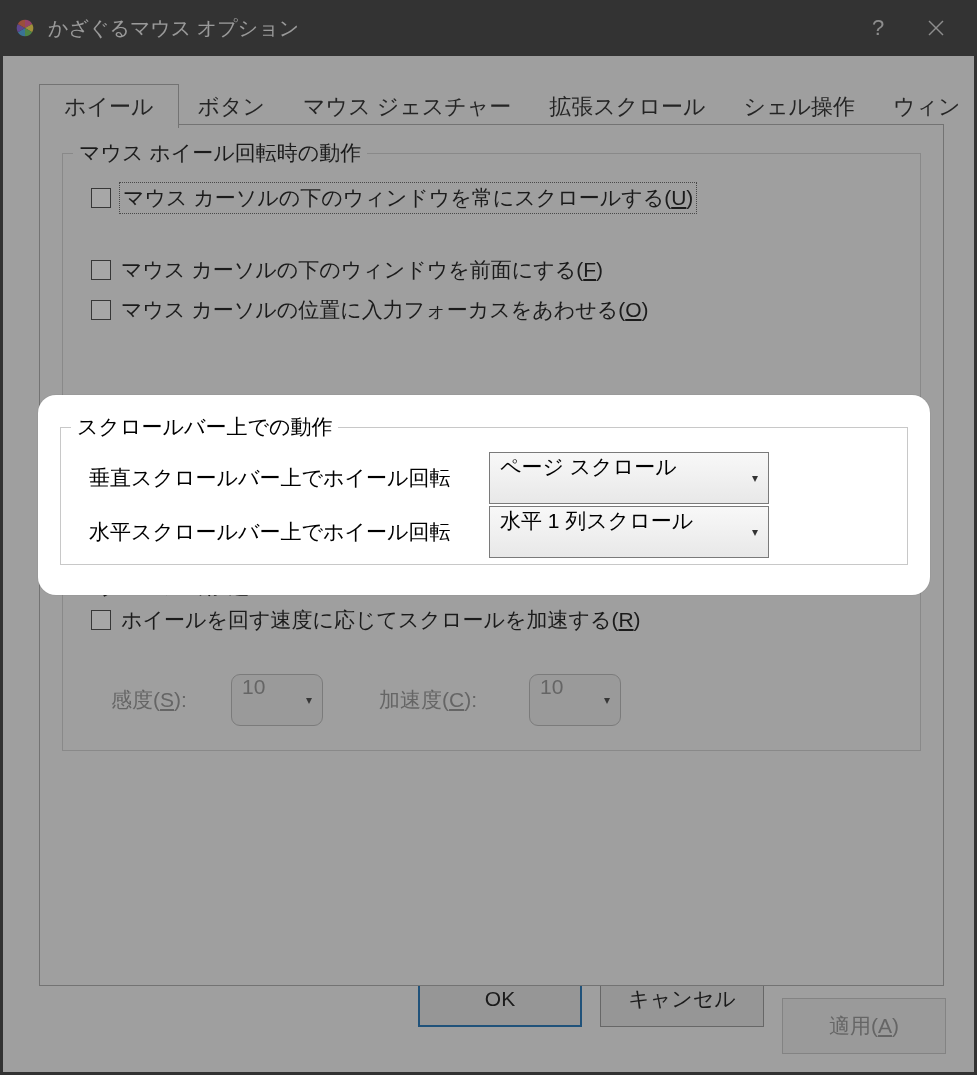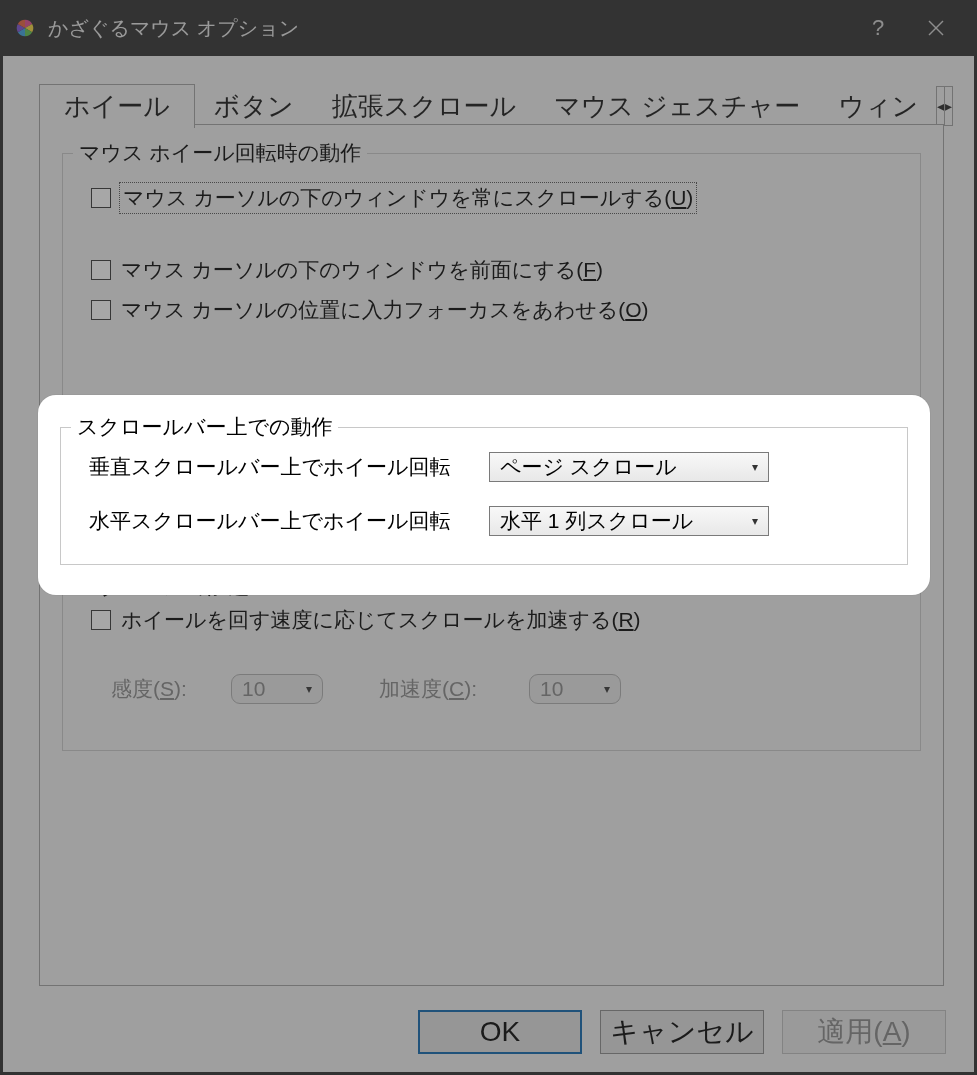--- a/index.html
+++ b/index.html
@@ -75,21 +75,21 @@
       top: 28px;
       left: 36px;
       right: 30px;
       height: 42px;
       display: flex;
       align-items: flex-end;
     }
     .tab {
       height: 40px;
       padding: 0 18px;
-      font-size: 26px;
+      font-size: 22px;
       color: #111;
       display: flex;
       align-items: center;
       border: 1px solid transparent;
       border-bottom: none;
       position: relative;
       background: transparent;
       white-space: nowrap;
     }
     .tab.active {
@@ -174,25 +174,25 @@
       position: absolute;
       left: 28px;
       right: 28px;
       display: flex;
       align-items: center;
       font-size: 21px;
       color: #000;
     }
     .form-row .lbl { flex: 0 0 auto; width: 400px; }
     .select {
-      height: 30px;
+      height: 52px;
       border: 1px solid #7a7a7a;
       background: linear-gradient(#f4f4f4, #e2e2e2);
       display: flex;
-      align-items: center;
+      align-items: flex-start;
       padding: 0 10px;
       font-size: 21px;
       color: #000;
       position: relative;
       min-width: 280px;
     }
     .select .chev {
       position: absolute;
       right: 10px;
       top: 50%;
@@ -211,37 +211,38 @@
     
     .dlg-buttons {
       position: absolute;
       right: 28px;
       bottom: 18px;
       display: flex;
       gap: 18px;
     }
     .btn {
       min-width: 164px;
-      height: 44px;
+      height: 56px;
       border: 1px solid #8a8a8a;
       background: #e1e1e1;
-      font-size: 28px;
+      font-size: 21px;
       color: #000;
       display: flex;
       align-items: center;
       justify-content: center;
     }
     .btn.primary {
       border: 2px solid #0a64ad;
       background: #e1e1e1;
     }
     .btn.disabled {
       color: #888;
       border-color: #bdbdbd;
       background: #e8e8e8;
+      margin-top: 27px;
     }
 
     
     .highlight-zone {
       position: absolute;
       background: #fff;
       border-radius: 18px;
       z-index: 60;
       box-shadow: 0 0 0 1px rgba(0,0,0,0.03);
     }
@@ -276,24 +277,27 @@
 <div class="client">
 
   <div class="tabstrip">
     <div class="tab active">
         <span>ホイール</span>
       </div>
     <div class="tab">
         <span>ボタン</span>
       </div>
     <div class="tab">
+        <span>マウス ジェスチャー</span>
+      </div>
+    <div class="tab">
         <span>拡張スクロール</span>
       </div>
     <div class="tab">
-        <span>マウス ジェスチャー</span>
+        <span>シェル操作</span>
       </div>
     <div class="tab">
         <span>ウィン</span>
       </div>
     <div class="tab-scroll">
         <span>◂</span>
       </div>
     <div class="tab-scroll">
         <span>▸</span>
       </div>

